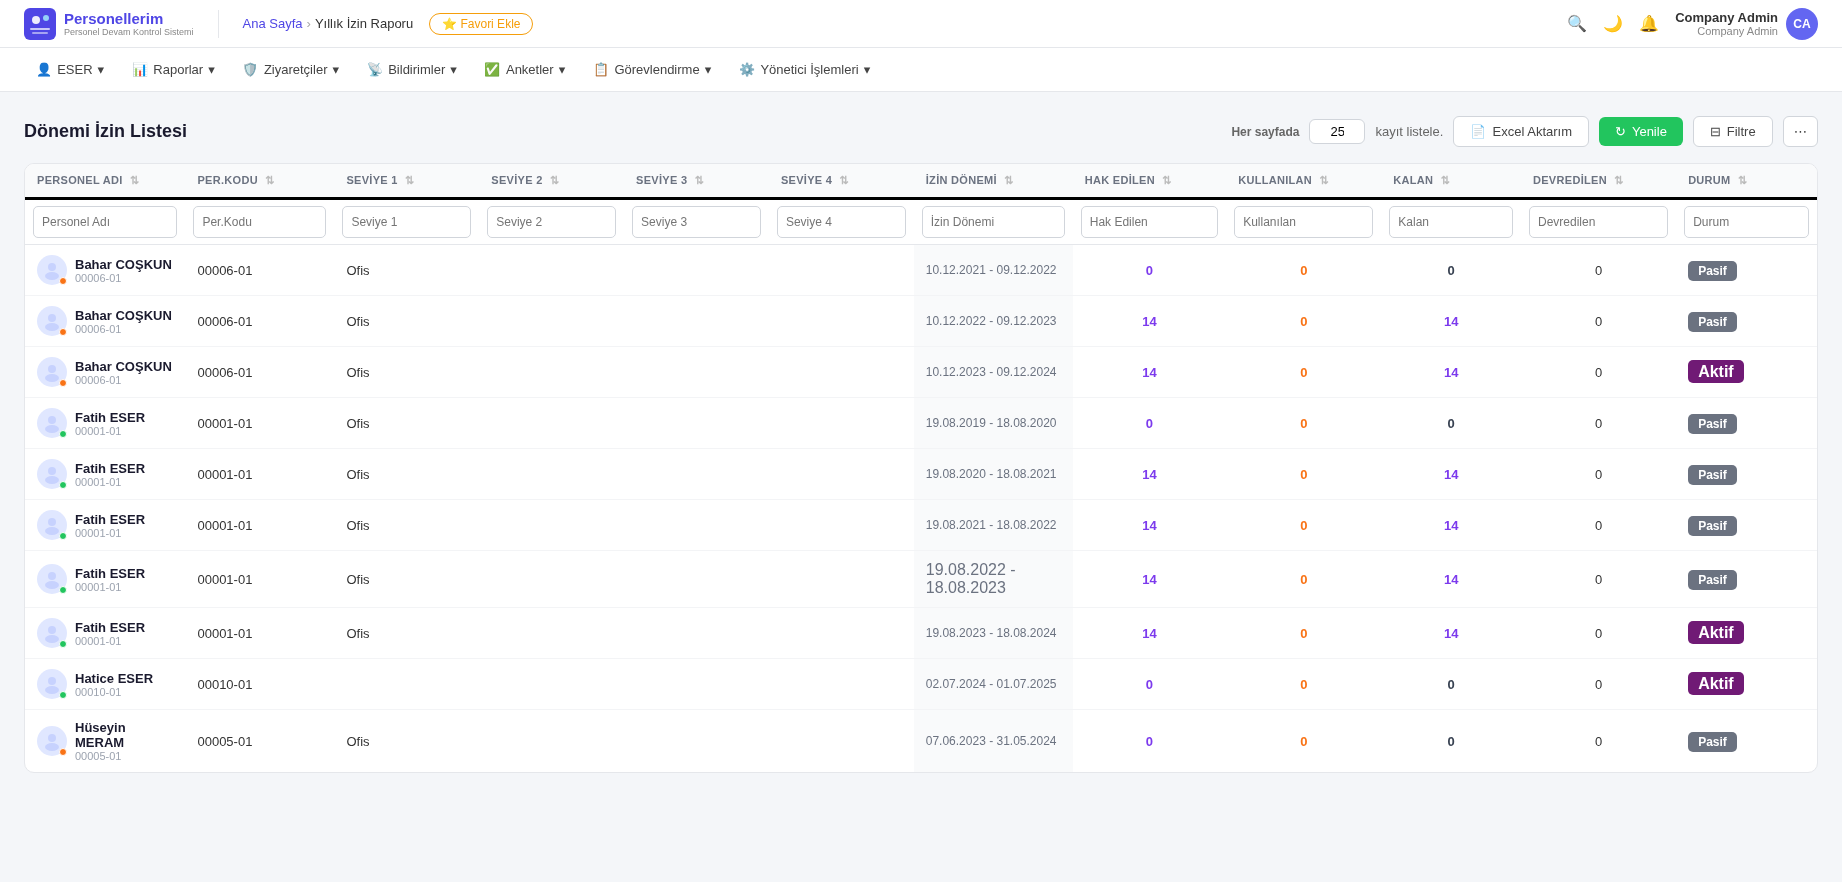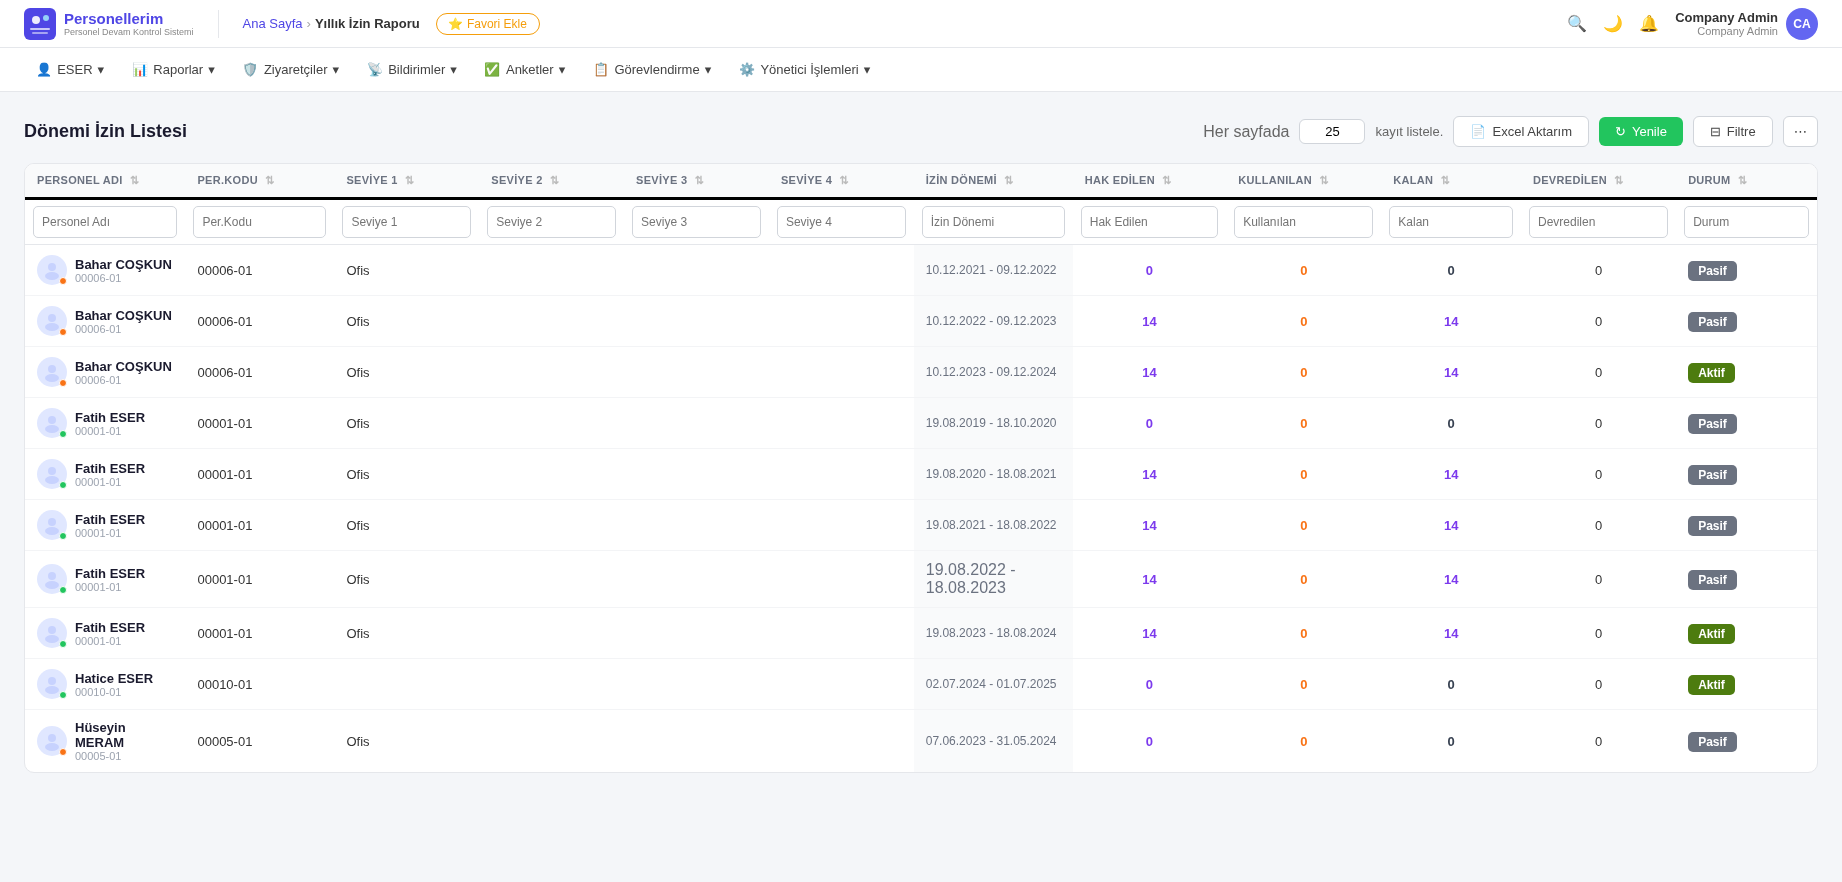--- a/index.html
+++ b/index.html
@@ -26,21 +26,21 @@
     .logo-icon {
       width: 32px;
       height: 32px;
     }
     .logo-text-main { color: #4f46e5; font-weight: 800; font-size: 15px; }
     .logo-text-sub { color: #888; font-size: 9px; font-weight: 400; }
     .header-divider { width: 1px; height: 28px; background: #e5e7eb; margin: 0 8px; }
     .breadcrumb { display: flex; align-items: center; gap: 4px; font-size: 13px; color: #666; }
     .breadcrumb-link { color: #4f46e5; cursor: pointer; }
     .breadcrumb-sep { color: #aaa; }
-    .breadcrumb-current { color: #333; font-weight: 700; }
+    .breadcrumb-current { color: #333; font-weight: 400; }
     .fav-btn {
       background: #fff;
       border: 1px solid #f59e0b;
       color: #f59e0b;
       border-radius: 20px;
       padding: 3px 12px;
       font-size: 12px;
       cursor: pointer;
       display: flex;
       align-items: center;
@@ -80,26 +80,26 @@
     }
 
     
     .main { padding: 24px; }
     .page-header {
       display: flex; align-items: center; justify-content: space-between;
       margin-bottom: 16px;
     }
     .page-title { font-size: 18px; font-weight: 700; color: #1a1a2e; }
     .page-controls { display: flex; align-items: center; gap: 10px; }
-    .per-page-label { color: #666; font-size: 16px; }
+    .per-page-label { color: #666; font-size: 12px; font-weight: bold; }
     .per-page-input {
       border: 1px solid #d1d5db;
       border-radius: 6px;
       padding: 4px 20px;
-      width: 66px;
+      width: 56px;
       text-align: center;
       font-size: 13px;
     }
     .kayit-label { color: #666; font-size: 13px; }
     .btn {
       display: flex; align-items: center; gap: 6px;
       padding: 7px 16px;
       border-radius: 6px;
       border: none;
       cursor: pointer;
@@ -159,22 +159,22 @@
       border: 1px solid #fff;
     }
     .person-name { font-weight: 600; font-size: 13px; color: #1a1a2e; }
     .person-code { font-size: 11px; color: #9ca3af; }
 
     .badge-pasif {
       background: #6b7280; color: #fff;
       border-radius: 5px; padding: 3px 10px; font-size: 12px; font-weight: 600;
     }
     .badge-aktif {
-      background: #4d7c0f; color: #fff;
-      border-radius: 5px; padding: 3px 10px; font-size: 12px; font-weight: 600;
+      background: #701a75; color: #fff;
+      border-radius: 5px; padding: 3px 10px; font-size: 16px; font-weight: 600;
     }
     .num-purple { color: #7c3aed; font-weight: 700; }
     .num-orange { color: #f97316; font-weight: 700; }
     .num-normal { color: #374151; font-weight: 600; }
   </style>
 </head>
 <body>
 
 <div class="header">
   <div class="logo-area">
@@ -403,21 +403,21 @@
           <div class="person-name">Fatih ESER</div>
           <div class="person-code">00001-01</div>
         </div>
       </div>
     </td>
     <td>00001-01</td>
     <td>Ofis</td>
     <td></td>
     <td></td>
     <td></td>
-    <td style="color:#6b7280; background:#f9fafb; font-size:12px;">19.08.2019 - 18.10.2020</td>
+    <td style="color:#6b7280; background:#f9fafb; font-size:12px;">19.08.2019 - 18.08.2020</td>
     <td style="text-align:center;"><span class="num-purple">0</span></td>
     <td style="text-align:center;"><span class="num-orange">0</span></td>
     <td style="text-align:center;"><span class="num-normal">0</span></td>
     <td style="text-align:center;">0</td>
     <td><span class="badge-pasif">Pasif</span></td>
   </tr>
           <tr>
     <td>
       <div class="person-cell">
         <div class="person-avatar">

